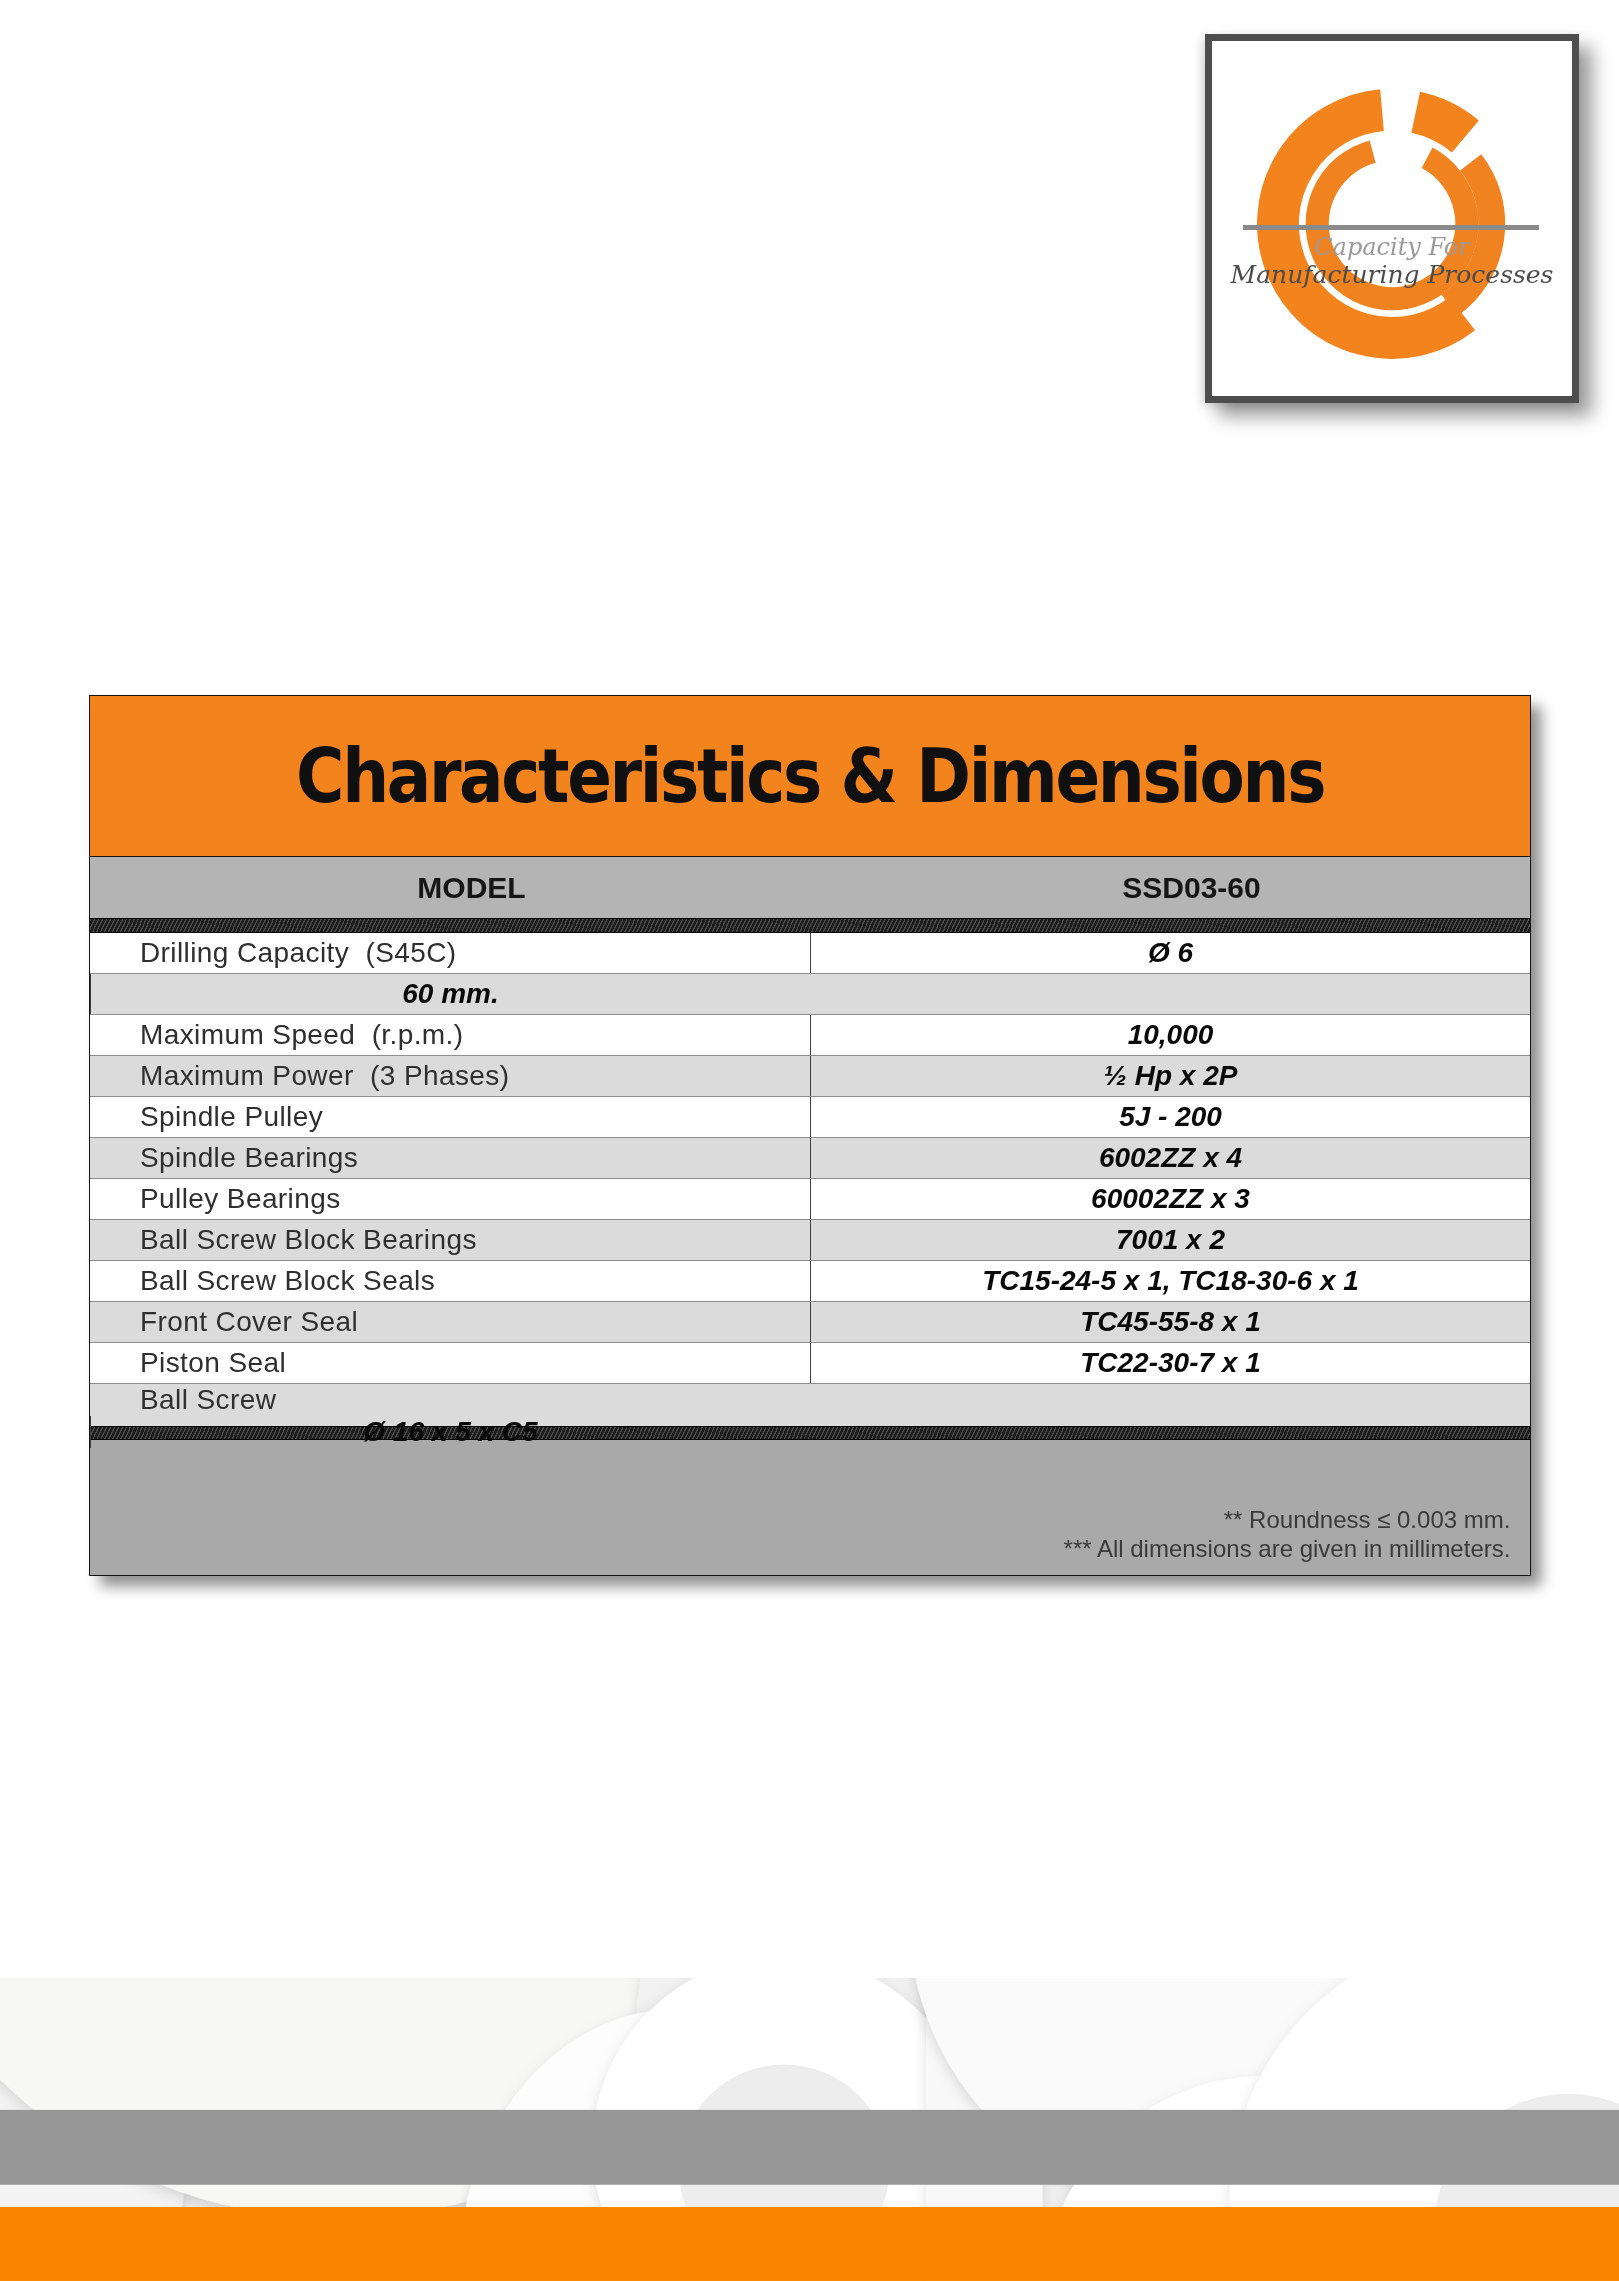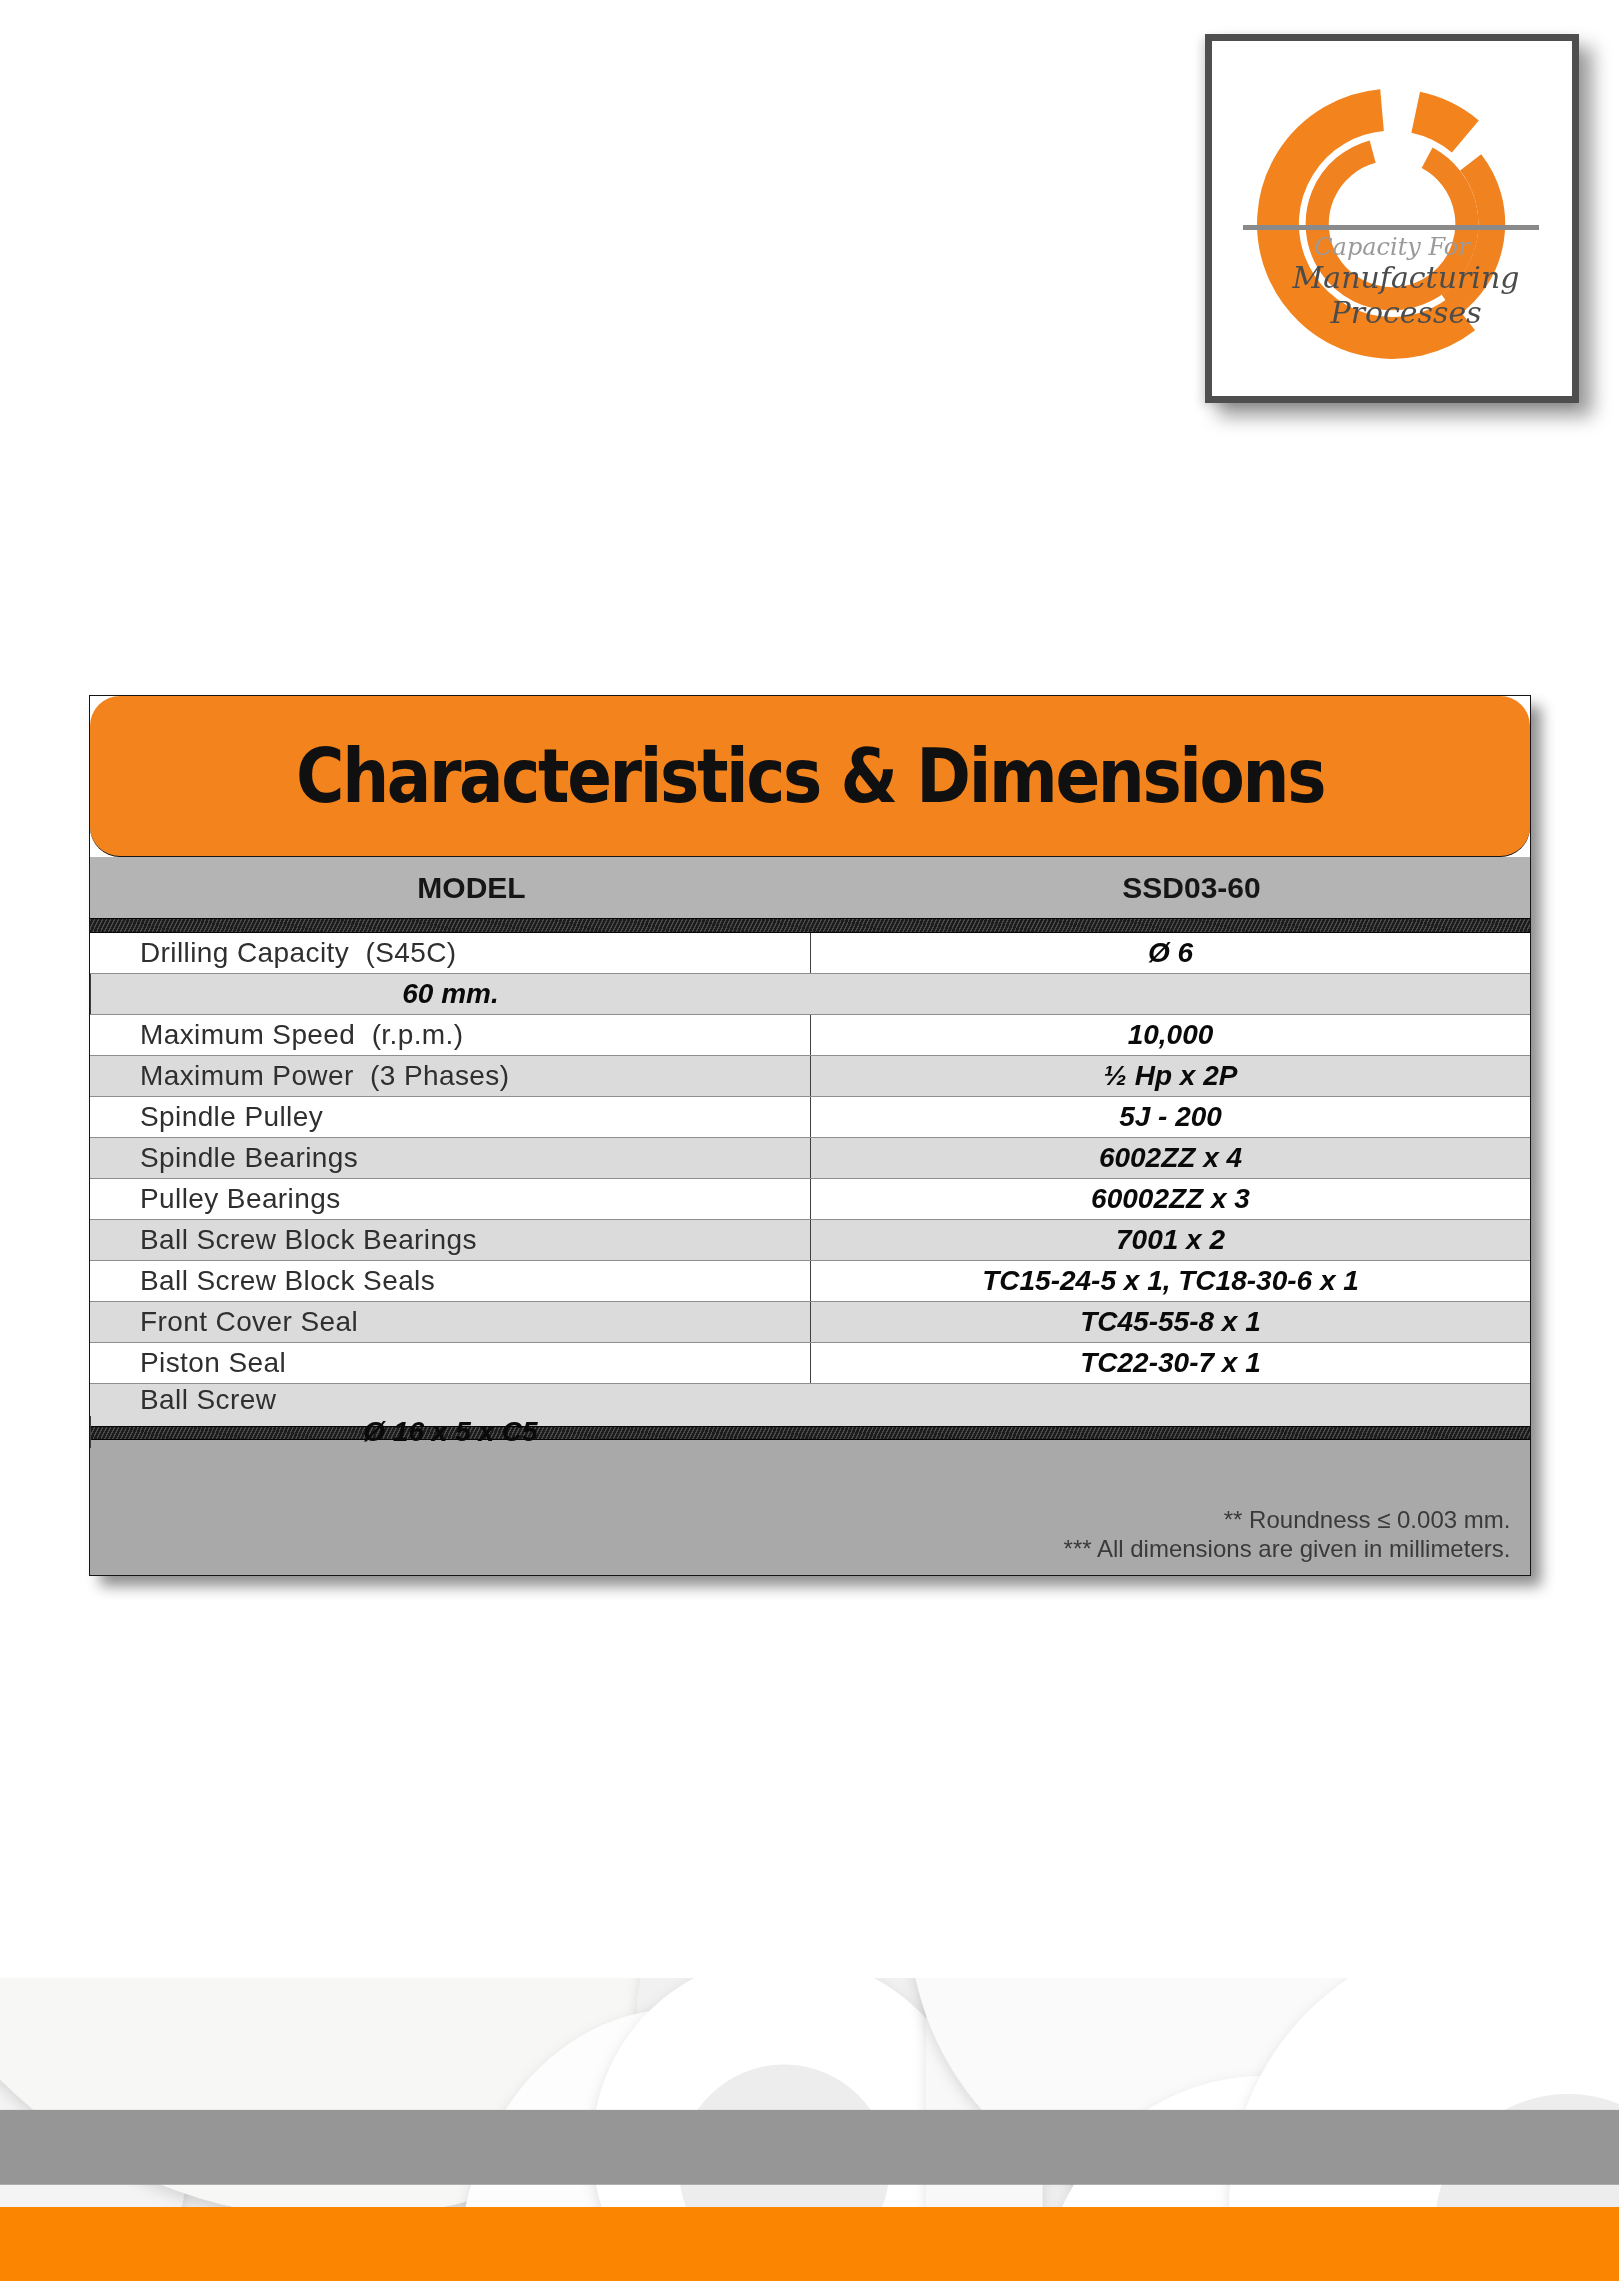--- a/index.html
+++ b/index.html
@@ -10,29 +10,29 @@
   .logo-frame{position:absolute;left:1205px;top:34px;width:360px;height:355px;
               background:#ffffff;border:7.1px solid #4e4e4e;
               box-shadow:12.5px 12.5px 18px rgba(0,0,0,0.40),-3.6px 2.7px 9px rgba(0,0,0,0.14);}
   .logo-frame svg{position:absolute;left:0;top:0;}
   .logo-name{position:absolute;left:0;top:123px;width:100%;text-align:center;
              font-family:"Liberation Serif",serif;font-weight:bold;font-size:55px;
              letter-spacing:0.9px;color:#141414;}
   .logo-rule{position:absolute;left:31px;top:184px;width:296px;height:4.5px;background:#8a8a8a;}
   .logo-tag1{position:absolute;left:0;top:192px;width:100%;text-align:center;
              font-family:"DejaVu Serif",serif;font-style:italic;font-size:24px;color:#9a9a9a;}
-  .logo-tag2{position:absolute;left:14px;top:219px;width:100%;text-align:center;
-             font-family:"DejaVu Serif",serif;font-style:italic;font-size:30px;color:#4c4c4c;}
+  .logo-tag2{position:absolute;left:0;top:219px;width:100%;text-align:center;
+             font-family:"DejaVu Serif",serif;font-style:italic;font-size:25px;color:#4c4c4c;}
 
   
   .spec-table{position:absolute;left:89px;top:695px;width:1440px;
               border:1.8px solid #141414;background:#ffffff;
               box-shadow:10.7px 10.7px 13.4px rgba(0,0,0,0.45);}
   .tbl-header{height:160px;background:#f3831c;border-bottom:1.8px solid #141414;
-              display:flex;align-items:center;justify-content:center;overflow:hidden;border-radius:30px;}
+              display:flex;align-items:center;justify-content:center;overflow:hidden;}
   .tbl-title{font-family:"DejaVu Sans",sans-serif;font-weight:800;font-size:75px;
              letter-spacing:-2.7px;color:#101010;transform:scaleX(0.88);transform-origin:center;
              white-space:nowrap;}
   .model-row{height:61px;background:#b4b4b4;display:flex;}
   .model-cell{width:50%;display:flex;align-items:center;justify-content:center;
               font-weight:bold;font-size:30px;color:#161616;padding-left:43px;}
   .hatch-band{height:12.5px;border-top:1.8px solid #060606;border-bottom:1.8px solid #060606;
               background:repeating-linear-gradient(115deg,#4a4a4a 0 1.3px,#1c1c1c 1.3px 3.6px);}
   .spec-row{height:40px;display:flex;border-bottom:1.8px solid #8e8e8e;}
   .spec-row:last-child{border-bottom:none;height:42px;flex-direction:column;}

